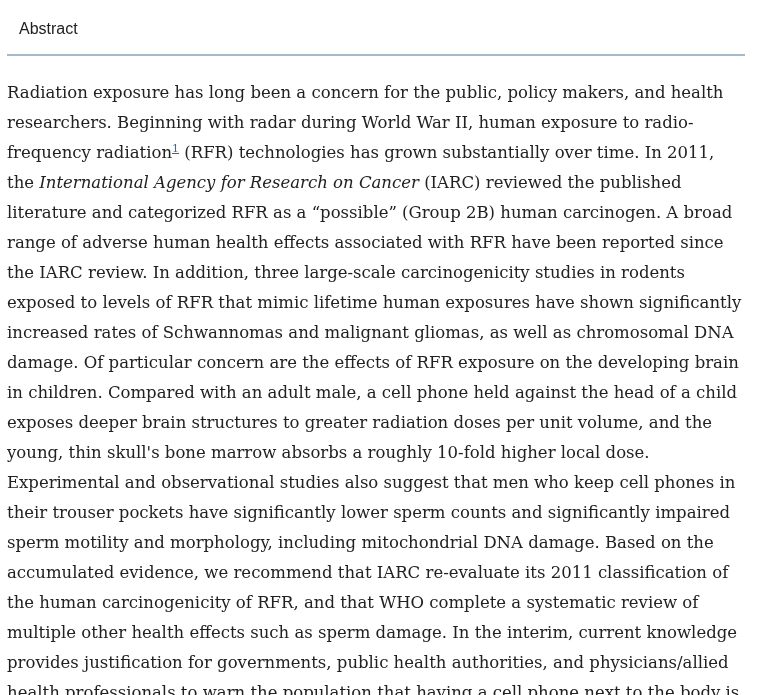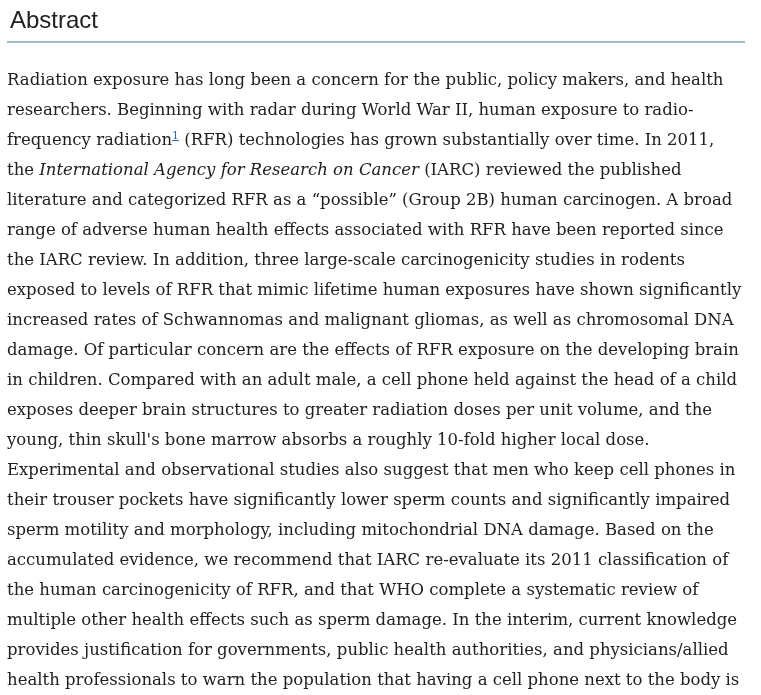--- a/index.html
+++ b/index.html
@@ -10,23 +10,23 @@
   body {
     width: 761px;
     height: 695px;
     overflow: hidden;
     font-family: "DejaVu Serif", serif;
   }
   .section {
     padding: 4px 16px 0 7px;
   }
   .section-heading {
-    margin: 3px;
+    margin: 12px;
     font-family: "Liberation Sans", "DejaVu Sans", sans-serif;
-    font-size: 24px;
+    font-size: 16px;
     font-weight: 400;
     line-height: 26px;
     color: #212121;
   }
   .heading-divider {
     border: none;
     height: 2px;
     background: #a3bacb;
     margin: 8px 0 0 0;
   }

